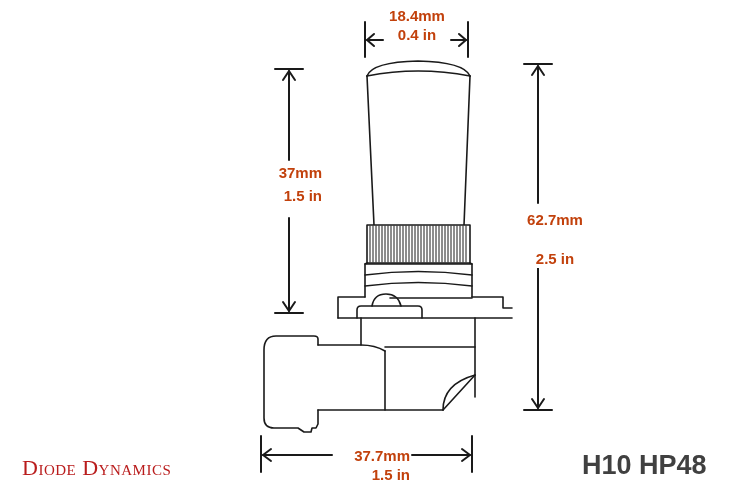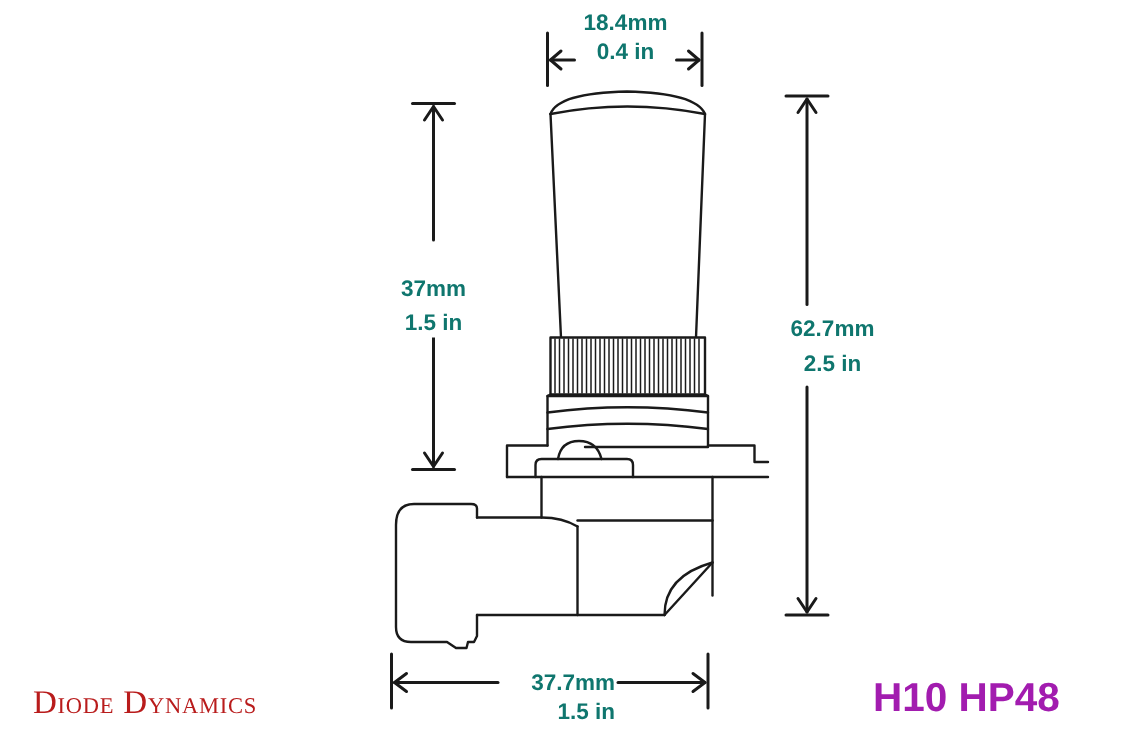--- a/index.html
+++ b/index.html
@@ -3,39 +3,39 @@
 <meta charset="utf-8">
 <style>
   html, body { margin: 0; padding: 0; background: #ffffff; }
   body { width: 750px; height: 500px; position: relative; overflow: hidden; }
   .canvas { position: absolute; left: 0; top: 0; width: 750px; height: 500px; }
   .dim-label {
     position: absolute;
     font-family: "Liberation Sans", sans-serif;
     font-weight: bold;
     font-size: 15px;
-    color: #0f766e;
+    color: #c2410c;
     text-align: center;
     line-height: 19px;
     background: #ffffff;
   }
   .brand {
     position: absolute; left: 22px; top: 455px;
     font-family: "Liberation Serif", serif;
     font-size: 22px;
     color: #b91c1c;
     letter-spacing: 0.5px;
     font-variant: small-caps;
   }
   .model {
     position: absolute; left: 582px; top: 450px;
     font-family: "Liberation Sans", sans-serif;
     font-weight: bold;
     font-size: 27px;
-    color: #a21caf;
+    color: #404040;
   }
 </style>
 </head>
 <body>
 
 <svg class="canvas" viewBox="0 0 750 500" xmlns="http://www.w3.org/2000/svg" fill="none" stroke="#1a1a1a" stroke-width="1.6" stroke-linejoin="round" stroke-linecap="round">
 
   <g stroke-width="2">
     <line x1="365" y1="22" x2="365" y2="57"></line>
     <line x1="468" y1="22" x2="468" y2="57"></line>
@@ -145,28 +145,28 @@
 
     <path d="M318,345 L318,339 Q318,336 314,336 L276,336 Q264,336 264,350 L264,418 Q264,428 274,428 L298,428 L304,432 L311,432 L312,428 L316,428 L318,424 L318,410"></path>
   </g>
 </svg>
 
 <div class="dim-label" style="left:384px; top:6px; width:66px;">
   <div>18.4mm</div>
   <div>0.4 in</div>
 </div>
 
-<div class="dim-label" style="left:256px; top:183px; width:66px;">
+<div class="dim-label" style="left:256px; top:163px; width:66px;text-align:right;">
   <div>37mm</div>
   <div style="margin-top:4px;">1.5 in</div>
 </div>
 
 <div class="dim-label" style="left:517px; top:210px; width:76px;">
   <div>62.7mm</div>
-  <div style="margin-top:4px;">2.5 in</div>
+  <div style="margin-top:20px;">2.5 in</div>
 </div>
 
 <div class="dim-label" style="left:334px; top:446px; width:76px;text-align:right;">
   <div>37.7mm</div>
   <div>1.5 in</div>
 </div>
 
 <div class="brand">Diode Dynamics</div>
 <div class="model">H10 HP48</div>
 

